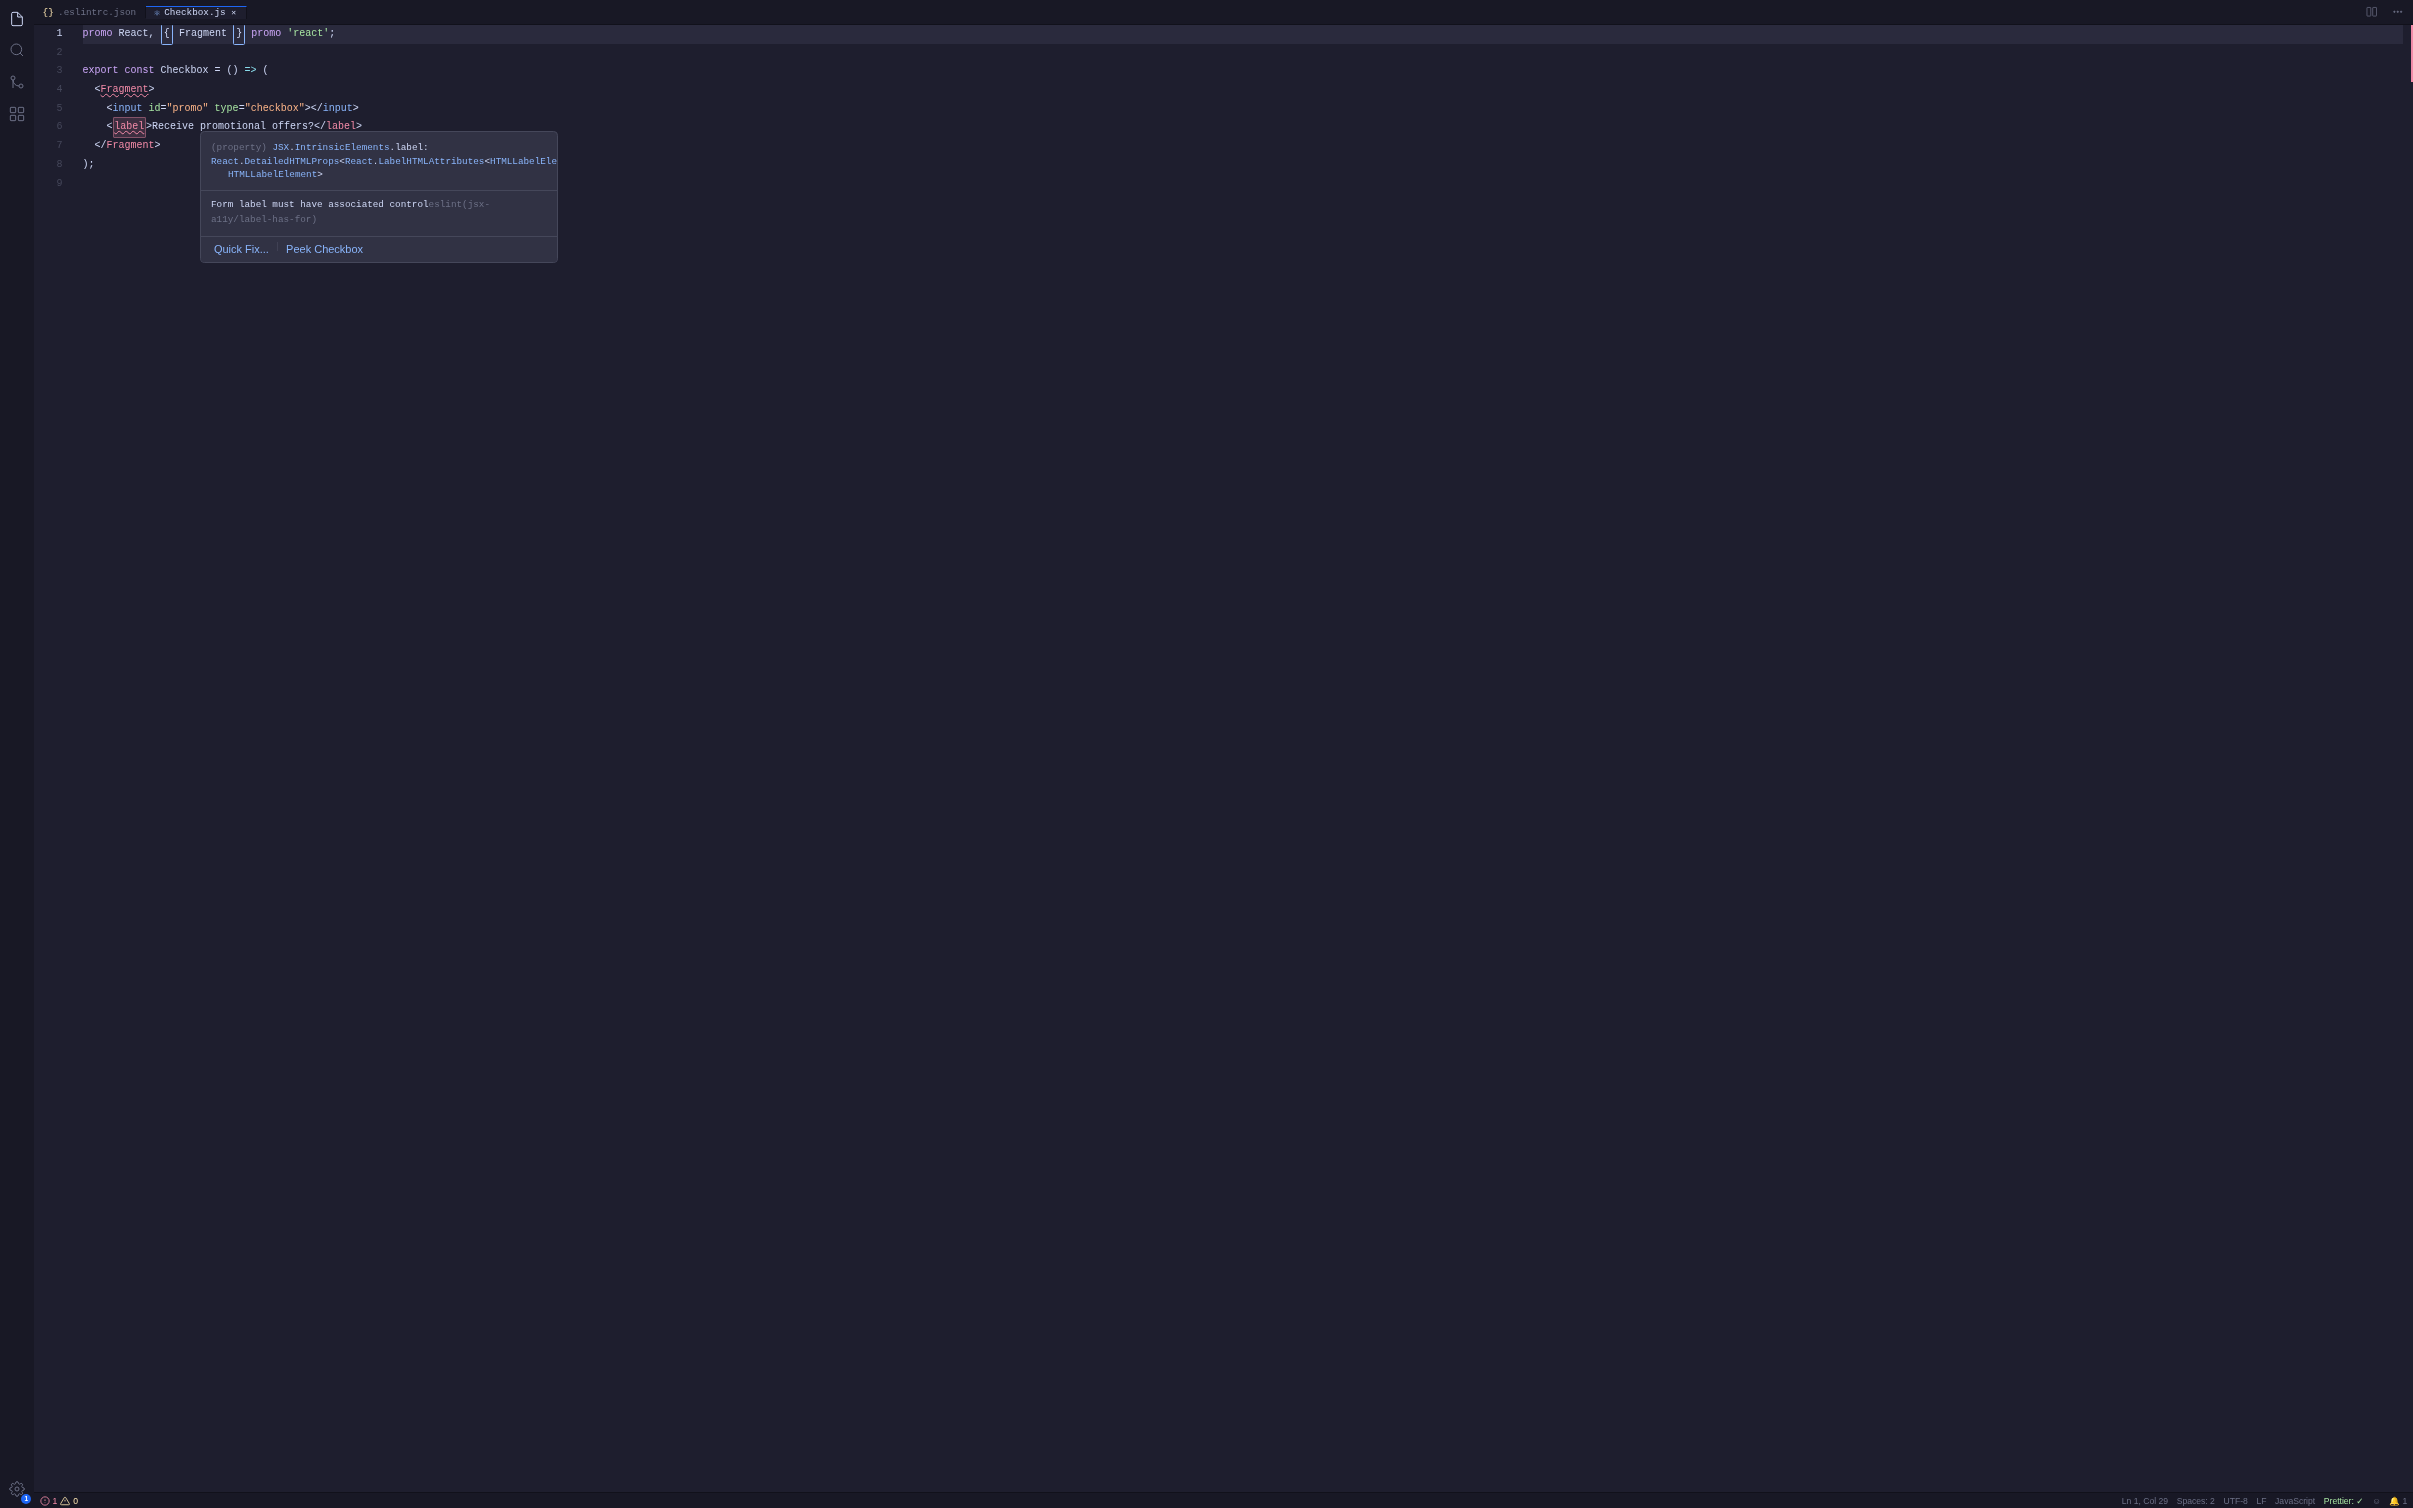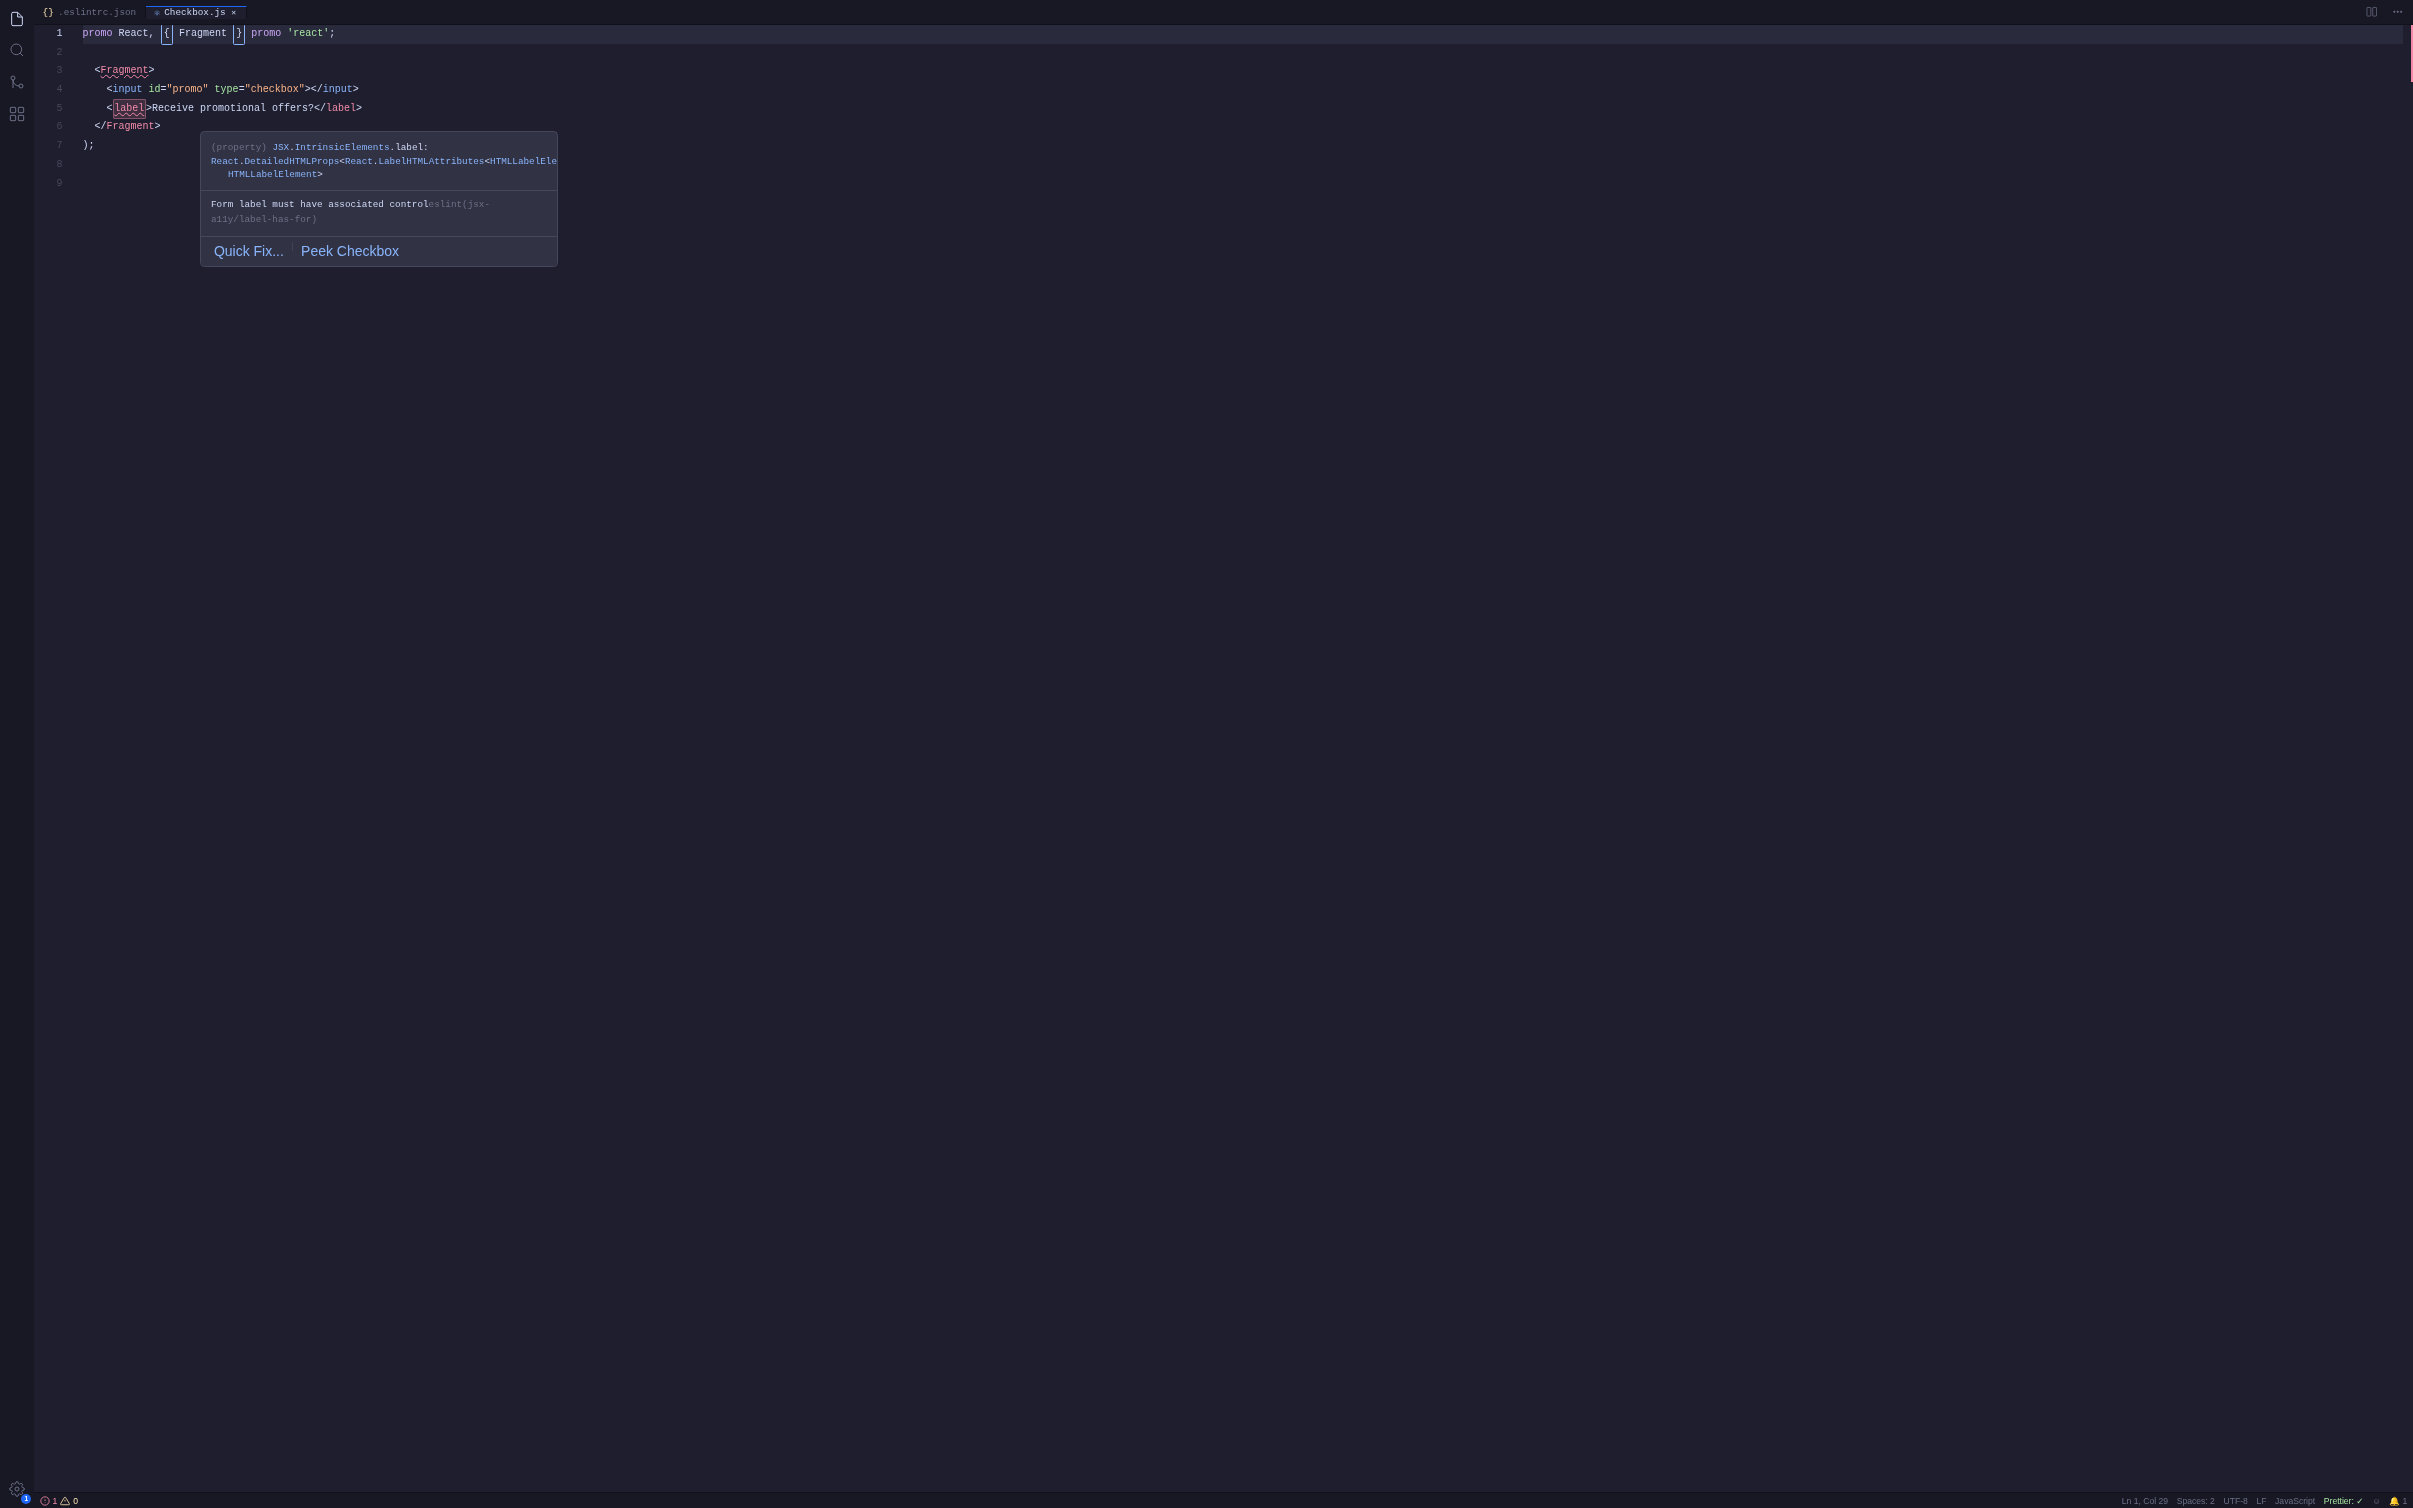--- a/index.html
+++ b/index.html
@@ -241,21 +241,21 @@
 
     .tooltip-actions {
       display: flex;
       gap: 0;
       padding: 4.3px 10px 5.7px;
       background: #313244;
     }
 
     .tooltip-action-btn {
       color: #89b4fa;
-      font-size: 14px;
+      font-size: 11px;
       cursor: pointer;
       background: none;
       border: none;
       padding: 1.4px 2.9px;
       font-family: sans-serif;
     }
 
     .tooltip-separator {
       color: #45475a;
       margin: 0 2.9px;
@@ -429,20 +429,29 @@
         <span style="color:#cdd6f4; border:0.7px solid #89b4fa; padding:0 2.2px; border-radius:1.4px;">{</span>
         <span class="identifier"> Fragment </span>
         <span style="color:#cdd6f4; border:0.7px solid #89b4fa; padding:0 2.2px; border-radius:1.4px;">}</span>
         <span class="kw-from"> promo </span>
         <span class="string-react">'react'</span>
         <span class="punct">;</span>
       </div>
 
       <div class="code-line"></div>
 
+      <div class="code-line">
+        <span class="kw-export">export</span>
+        <span class="identifier"> </span>
+        <span class="kw-const">const</span>
+        <span class="identifier"> Checkbox </span>
+        <span class="punct">= () </span>
+        <span class="arrow">=&gt;</span>
+        <span class="punct"> (</span>
+      </div>
 
       <div class="code-line">
         <span class="identifier">  &lt;</span><span class="fragment">Fragment</span><span class="identifier">&gt;</span>
       </div>
 
       <div class="code-line">
         <span class="identifier">    &lt;</span><span class="tag-name-input">input</span><span class="identifier"> </span><span class="attr-name">id</span><span class="punct">=</span><span class="attr-value">"promo"</span><span class="identifier"> </span><span class="attr-name">type</span><span class="punct">=</span><span class="attr-value">"checkbox"</span><span class="identifier">&gt;&lt;/</span><span class="tag-name-input">input</span><span class="identifier">&gt;</span>
       </div>
 
       <div class="code-line" style="position:relative;">

